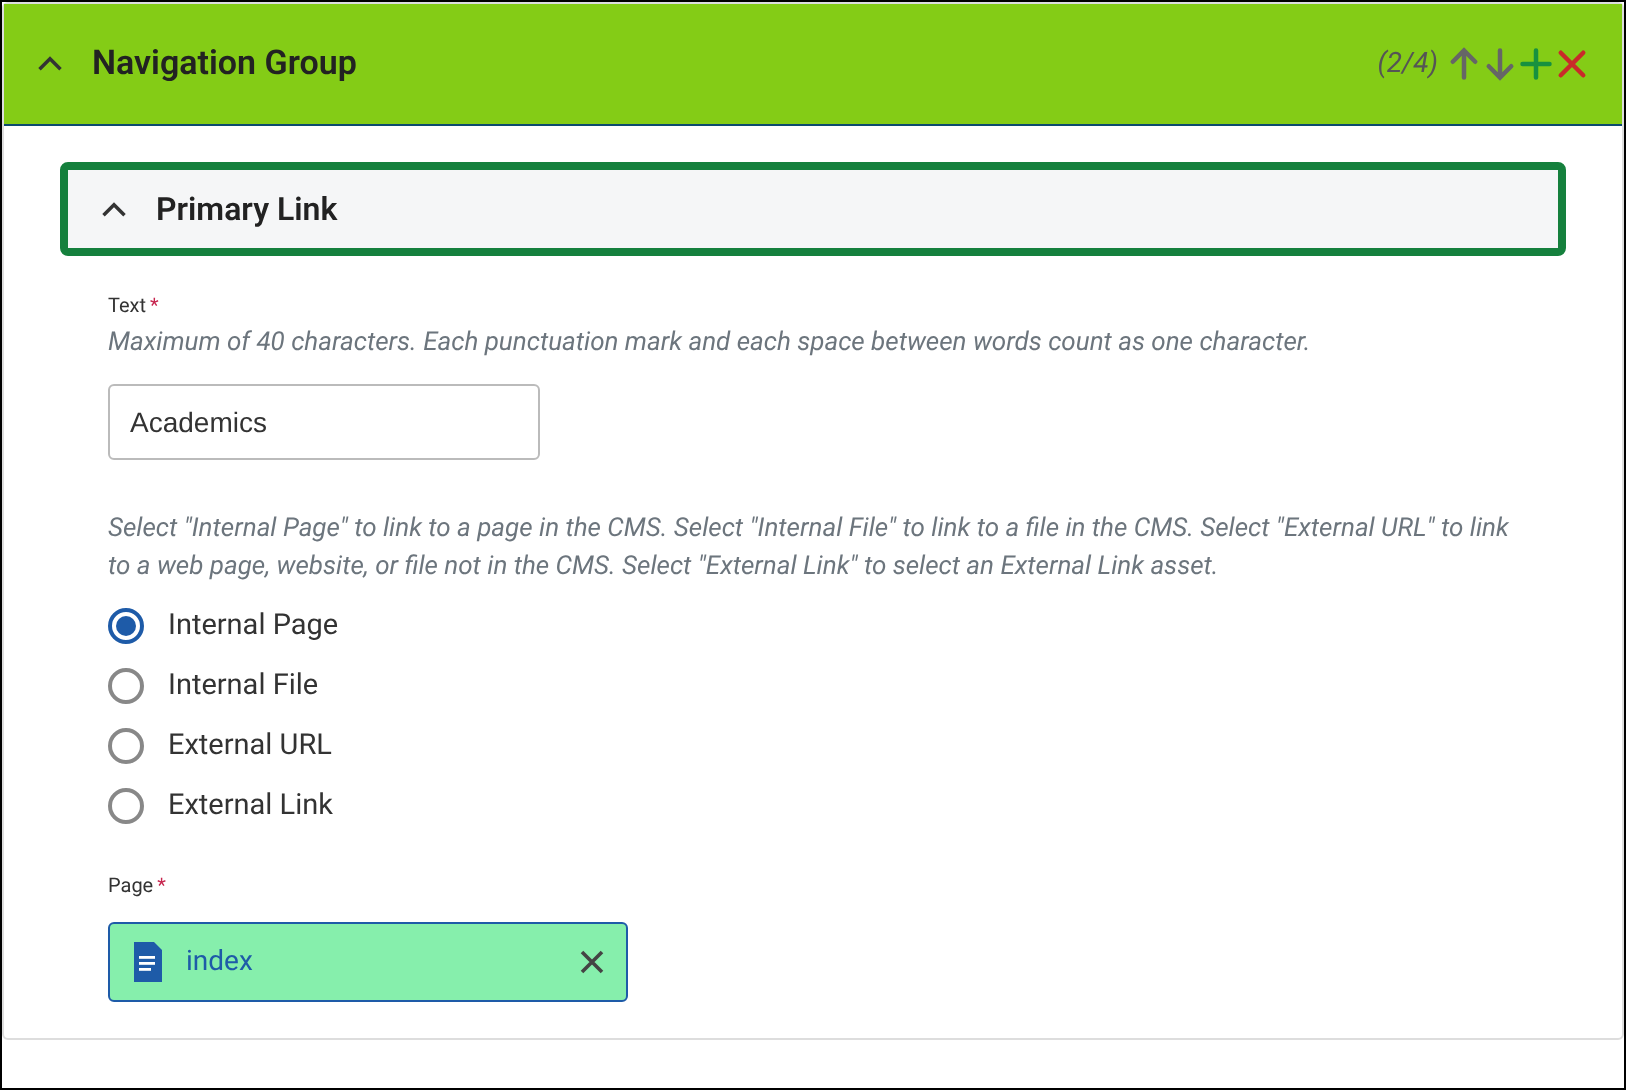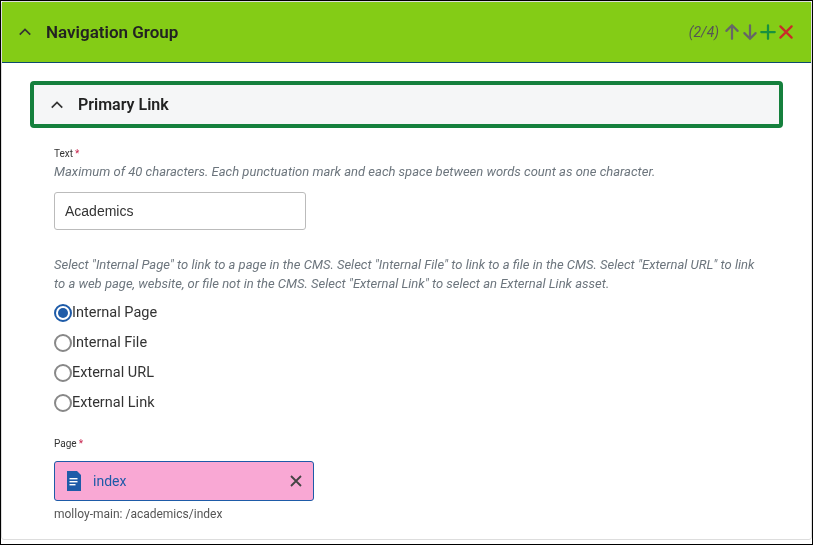--- a/index.html
+++ b/index.html
@@ -91,38 +91,39 @@
     margin-left: 2px;
   }
   .help-text {
     font-style: italic;
     color: #6c757d;
     font-size: 13px;
     line-height: 1.45;
     margin-bottom: 10px;
   }
   .text-input {
-    width: 252px;
+    width: 216px;
     height: 38px;
     border: 1px solid #bbb;
     border-radius: 3px;
     padding: 0 10px;
     font-size: 14px;
     color: #333;
     background: #fff;
   }
   .radio-list {
     display: flex;
     flex-direction: column;
     gap: 12px;
     margin-top: 8px;
   }
   .radio-item {
     display: flex;
     align-items: center;
+    gap: 12px;
     cursor: pointer;
   }
   .radio-circle {
     width: 18px;
     height: 18px;
     border: 2px solid #888;
     border-radius: 50%;
     display: flex;
     align-items: center;
     justify-content: center;
@@ -142,21 +143,21 @@
     color: #333;
   }
   .chooser {
     display: flex;
     align-items: center;
     width: 260px;
     height: 40px;
     border: 1px solid #1e5ba8;
     border-radius: 3px;
     padding: 0 8px 0 10px;
-    background: #f9a8d4;
+    background: #86efac;
     gap: 10px;
   }
   .page-icon {
     width: 18px;
     height: 20px;
     flex-shrink: 0;
   }
   .chooser-text {
     flex: 1;
     color: #1e5ba8;
@@ -272,19 +273,18 @@
                 <rect x="4.5" y="13" width="6" height="1.4" fill="#fff"></rect>
               </svg>
             </span>
             <span class="chooser-text">index</span>
             <span class="clear-x">
               <svg viewBox="0 0 14 14" width="14" height="14">
                   <path d="M2 2 L12 12 M12 2 L2 12" stroke="#444" stroke-width="1.8" fill="none"></path>
                 </svg>
             </span>
           </div>
-          <div class="path-text">molloy-main: /academics/index</div>
         </div>
 
       </div>
     </div>
   </div>
 </div>
 
 </body></html>

